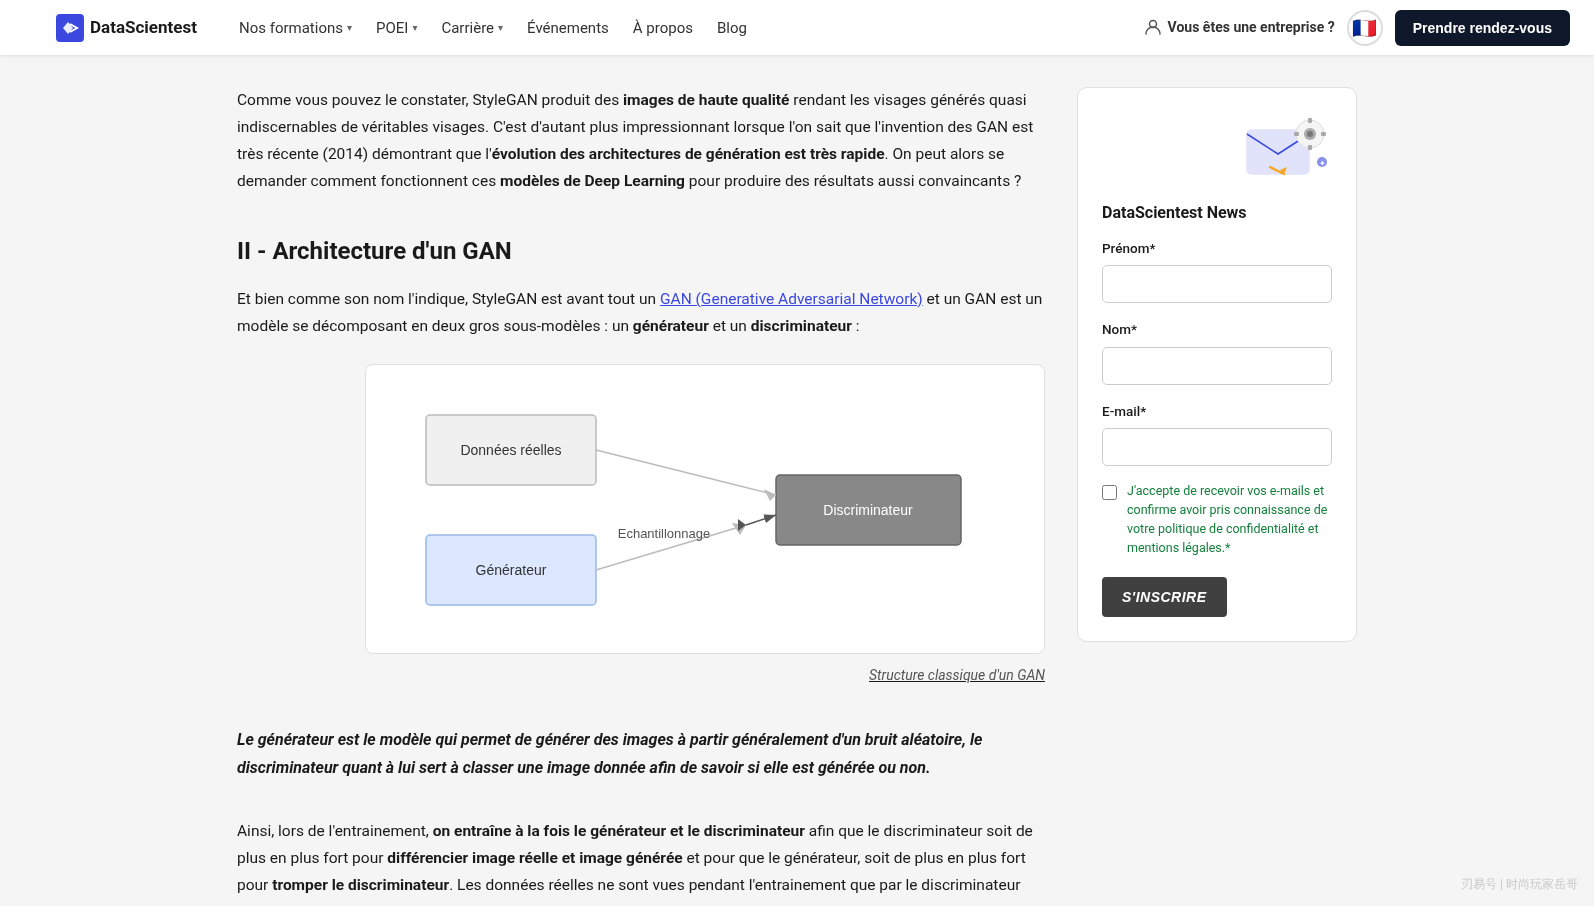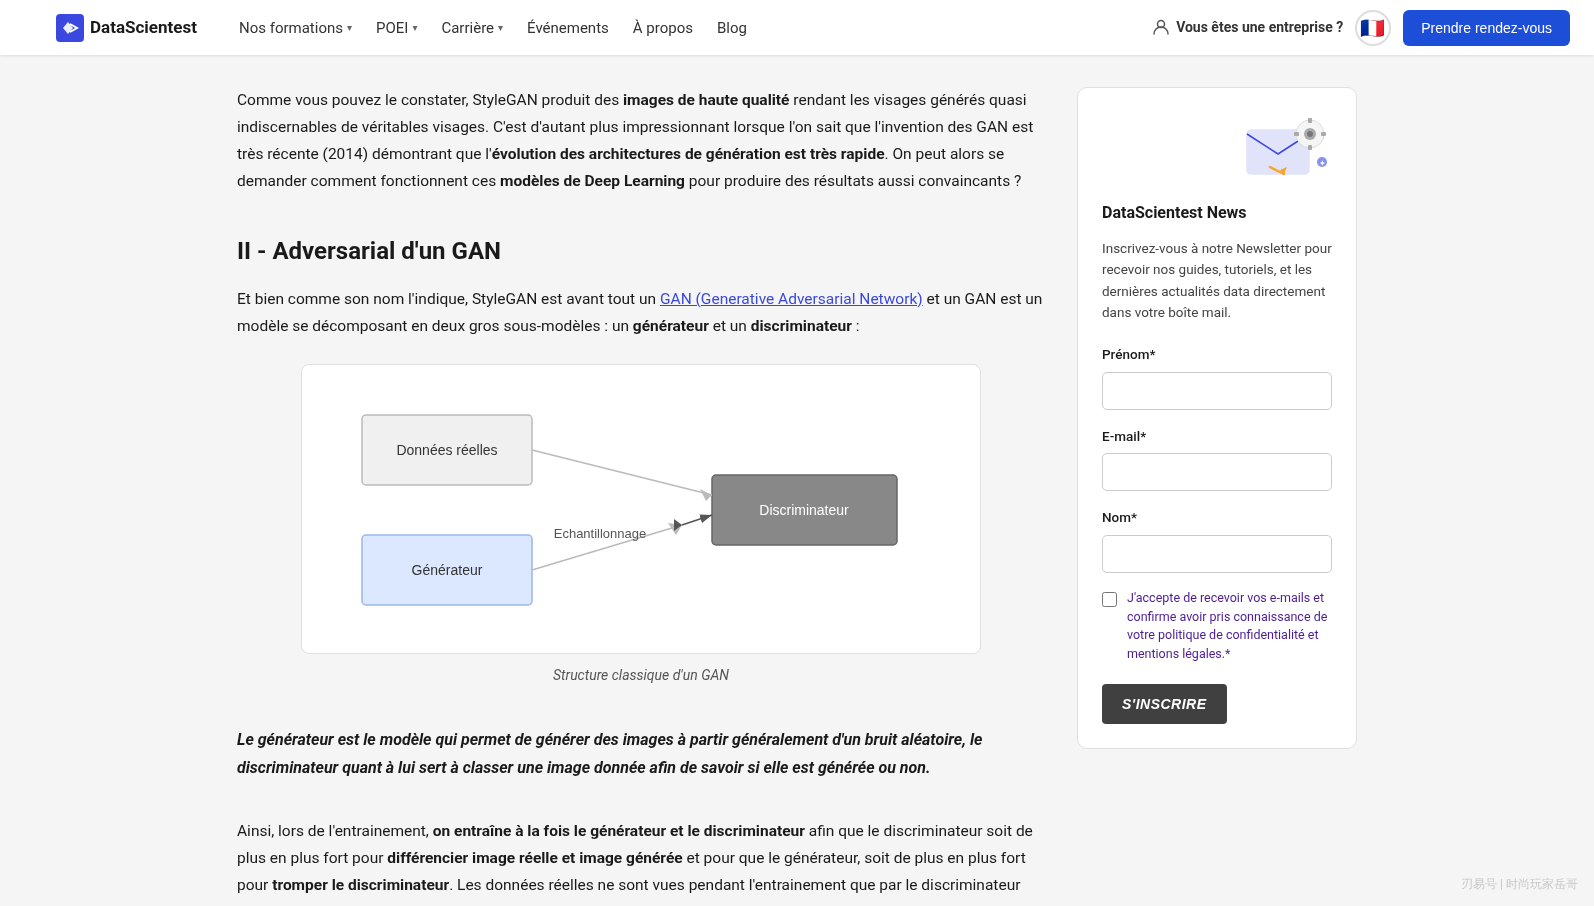--- a/index.html
+++ b/index.html
@@ -82,27 +82,27 @@
       border: 2px solid #ddd;
       overflow: hidden;
       cursor: pointer;
       display: flex;
       align-items: center;
       justify-content: center;
       font-size: 20px;
       background: #fff;
     }
     .cta-btn {
-      background: #1d4ed8;
+      background: #0f172a;
       color: #fff;
       border: none;
       border-radius: 6px;
       padding: 10px 18px;
       font-size: 14px;
-      font-weight: 400;
+      font-weight: 700;
       cursor: pointer;
       white-space: nowrap;
     }
 
     
     .page-wrapper {
       max-width: 1594px;
       margin: 0 auto;
       padding-top: 55px;
     }
@@ -149,21 +149,22 @@
     .section-intro a {
       color: #3b48e0;
       text-decoration: underline;
     }
 
     
     .diagram-container {
       margin: 24px 0;
       display: flex;
       flex-direction: column;
-      align-items: center;
+      align-items: flex-end;
+      text-decoration: underline;
     }
     .diagram-svg-wrap {
       background: #fff;
       border: 1px solid #e0e0e0;
       border-radius: 8px;
       padding: 20px 40px;
       width: 100%;
       max-width: 680px;
     }
     .diagram-caption {
@@ -245,21 +246,21 @@
       margin-bottom: 20px;
     }
     .checkbox-group input[type="checkbox"] {
       margin-top: 3px;
       flex-shrink: 0;
       width: 15px;
       height: 15px;
     }
     .checkbox-label {
       font-size: 12.5px;
-      color: #4c1d95;
+      color: #15803d;
       line-height: 1.5;
     }
     .submit-btn {
       background: #404040;
       color: #fff;
       border: none;
       border-radius: 4px;
       padding: 12px 20px;
       font-size: 14px;
       font-weight: 700;
@@ -335,21 +336,21 @@
 
 <div class="page-wrapper">
   <div class="content-area">
 
     <main class="main-content">
 
       <p class="intro-text">
         Comme vous pouvez le constater, StyleGAN produit des <b>images de haute qualité</b> rendant les visages générés quasi indiscernables de véritables visages. C'est d'autant plus impressionnant lorsque l'on sait que l'invention des GAN est très récente (2014) démontrant que l'<b>évolution des architectures de génération est très rapide</b>. On peut alors se demander comment fonctionnent ces <b>modèles de Deep Learning</b> pour produire des résultats aussi convaincants ?
       </p>
 
-      <h2>II - Adversarial d'un GAN</h2>
+      <h2>II - Architecture d'un GAN</h2>
 
       <p class="section-intro">
         Et bien comme son nom l'indique, StyleGAN est avant tout un <a href="#">GAN (Generative Adversarial Network)</a> et un GAN est un modèle se décomposant en deux gros sous-modèles : un <strong>générateur</strong> et un <strong>discriminateur</strong> :
       </p>
 
       <div class="diagram-container">
         <div class="diagram-svg-wrap">
           <svg width="580" height="240" viewBox="0 0 580 240" xmlns="http://www.w3.org/2000/svg">
 
             <rect x="20" y="30" width="170" height="70" rx="4" fill="#f0f0f0" stroke="#bbb" stroke-width="1.5"></rect>
@@ -413,38 +414,37 @@
 
             <line x1="28" y1="55" x2="42" y2="62" stroke="#f5a623" stroke-width="2.5" stroke-linecap="round"></line>
             <polygon points="42,62 38,58 45,55" fill="#f5a623"></polygon>
 
             <circle cx="80" cy="50" r="5" fill="#3b48e0" opacity="0.6"></circle>
             <text x="77" y="54" font-size="8" fill="#fff">✦</text>
           </svg>
         </div>
 
         <h3 class="sidebar-title">DataScientest News</h3>
-        <p class="sidebar-desc">Inscrivez-vous à notre Newsletter pour recevoir nos guides, tutoriels, et les dernières actualités data directement dans votre boîte mail.</p>
 
         
         <div class="form-group">
           <label class="form-label">Prénom*</label>
           <input class="form-input" type="text" style="">
         </div>
 
         
         <div class="form-group">
+          <label class="form-label">Nom*</label>
+          <input class="form-input" type="text" style="">
+        </div>
+
+        
+        <div class="form-group">
           <label class="form-label">E-mail*</label>
           <input class="form-input" type="email" style="">
-        </div>
-
-        
-        <div class="form-group">
-          <label class="form-label">Nom*</label>
-          <input class="form-input" type="text" style="">
         </div>
 
         
         <div class="checkbox-group">
           <input type="checkbox" style="">
           <span class="checkbox-label">J'accepte de recevoir vos e-mails et confirme avoir pris connaissance de votre politique de confidentialité et mentions légales.*</span>
         </div>
 
         
         <button class="submit-btn">

